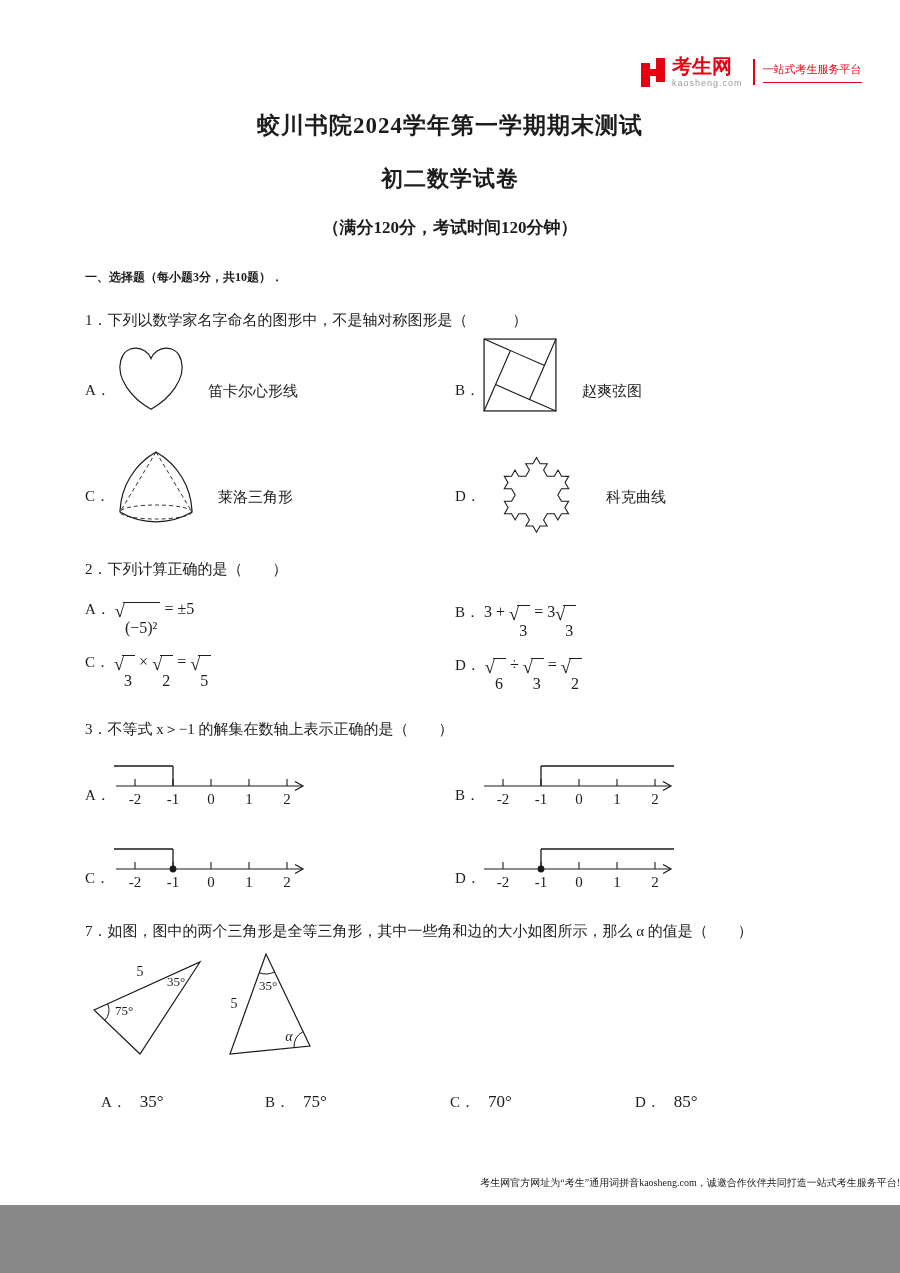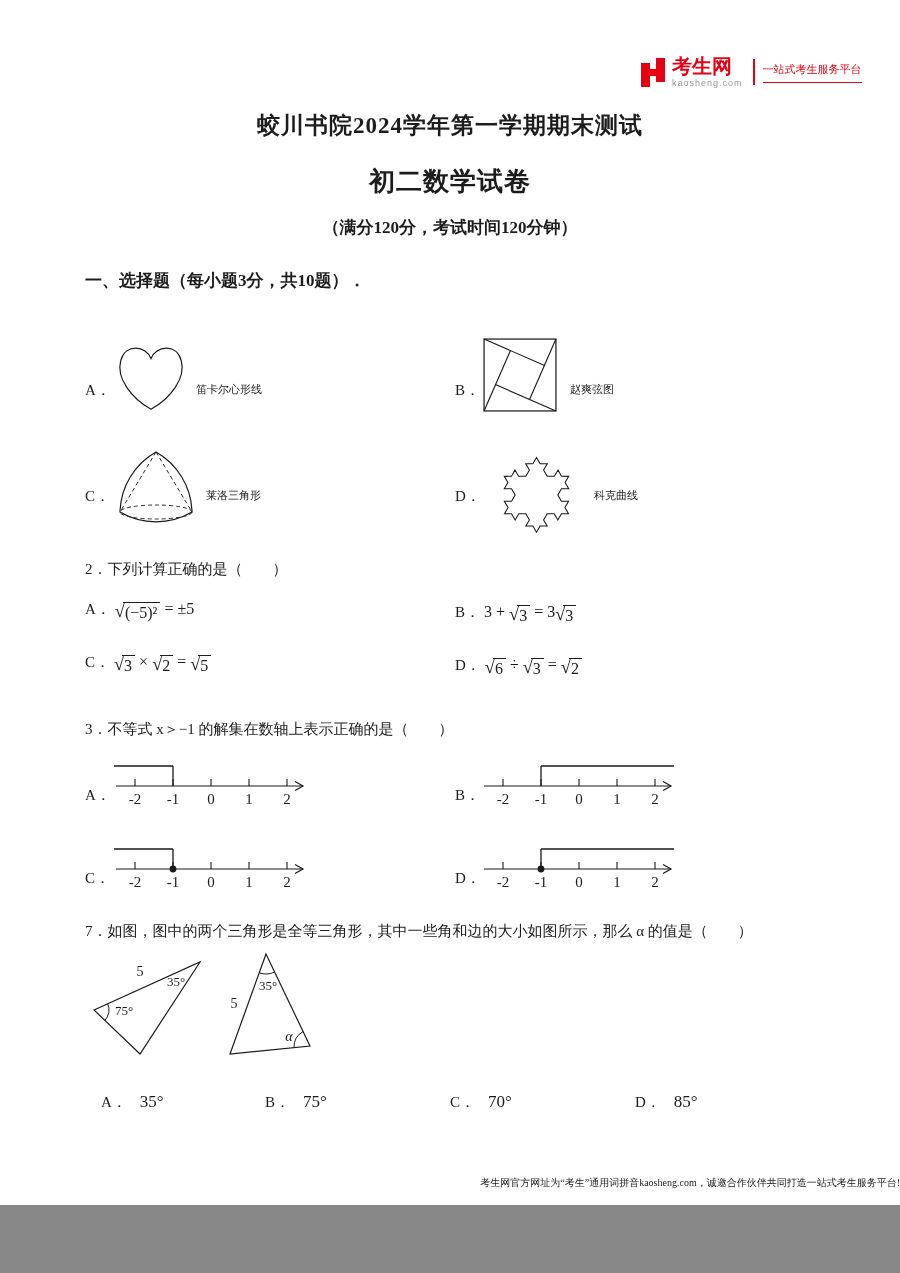--- a/index.html
+++ b/index.html
@@ -4,30 +4,30 @@
 <style>
   * { margin:0; padding:0; box-sizing:border-box; }
   body { background:#888; font-family:"Liberation Serif","DejaVu Serif",serif; }
   .page {
     position:relative; width:900px; height:1205px; margin:0 auto;
     background:#ffffff; color:#1c1c1c; overflow:hidden;
   }
   .abs { position:absolute; }
   .center { left:0; width:100%; text-align:center; }
   .t1 { font-size:23px; font-weight:bold; letter-spacing:1px; }
-  .t2 { font-size:26px; font-weight:bold; letter-spacing:1px; }
+  .t2 { font-size:22px; font-weight:bold; letter-spacing:1px; }
   .t3 { font-size:17px; font-weight:bold; }
-  .sec { font-size:17px; font-weight:bold; }
+  .sec { font-size:12px; font-weight:bold; }
   .qtext { font-size:15px; }
   .opt-label { font-size:15px; }
-  .cap { font-size:11px; }
+  .cap { font-size:15px;margin-left:12px; }
   .formula { font-size:16px; }
   .sq { display:inline-flex; align-items:flex-start; vertical-align:-3px; }
   .sq-sym { font-size:1.15em; line-height:1.05; }
-  .sq-rad { border-top:1.4px solid #1c1c1c; padding:1px 3px 0 2px; margin-left:-2px; line-height:1.15; }
+  .sq-rad { border-top:1.4px solid #1c1c1c; padding:16px 3px 0 2px; margin-left:-2px; line-height:1.15; }
   svg text { font-family:"Liberation Serif","DejaVu Serif",serif; fill:#1c1c1c; }
   
   .logo { top:56px; left:641px; display:flex; align-items:center; }
   .logo-brand { font-size:20px; font-weight:bold; color:#e60012; line-height:1; font-family:"Liberation Sans",sans-serif; }
   .logo-domain { font-size:9px; color:#999; letter-spacing:1px; font-family:"Liberation Sans",sans-serif; margin-top:2px; }
   .logo-div { width:2px; height:26px; background:#e60012; margin:0 8px 0 10px; }
   .logo-tagline { font-size:11px; color:#e60012; font-family:Liberation Mono, monospace; border-bottom:1px solid #e60012; padding-bottom:5px; }
   .q4val { font-size:17px; margin-left:9px; }
   .footer { font-size:10px;text-align:right; }
   
@@ -52,20 +52,21 @@
     <div class="logo-div"></div>
     <div class="logo-tagline">一站式考生服务平台</div>
   </div>
 
   <div class="abs center t1" style="top:110px;">蛟川书院2024学年第一学期期末测试</div>
   <div class="abs center t2" style="top:164px;">初二数学试卷</div>
   <div class="abs center t3" style="top:216px;">（满分120分，考试时间120分钟）</div>
 
   <div class="abs sec" style="top:269px;left:85px;">一、选择题（每小题3分，共10题）．</div>
 
+  <div class="abs qtext" style="top:311px;left:85px;">1．下列以数学家名字命名的图形中，不是轴对称图形是（　　　）</div>
 
   <span class="abs opt-label" style="top:381px;left:85px;">A．</span>
   <svg class="abs" style="top:342px;left:112px;" width="78" height="74" viewBox="0 0 80 74">
     <path d="M40,16 C35,3 14,0 9,18 C4,36 20,57 40,68 C60,57 76,36 71,18 C66,0 45,3 40,16 Z" fill="none" stroke="#1a1a1a" stroke-width="1.2"></path>
   </svg>
   <span class="abs cap" style="top:382px;left:196px;">笛卡尔心形线</span>
 
   <span class="abs opt-label" style="top:381px;left:455px;">B．</span>
   <svg class="abs" style="top:337px;left:482px;" width="76" height="76" viewBox="0 0 74 74">
     <rect x="2" y="2" width="70" height="70" fill="none" stroke="#1a1a1a" stroke-width="1.2"></rect>

